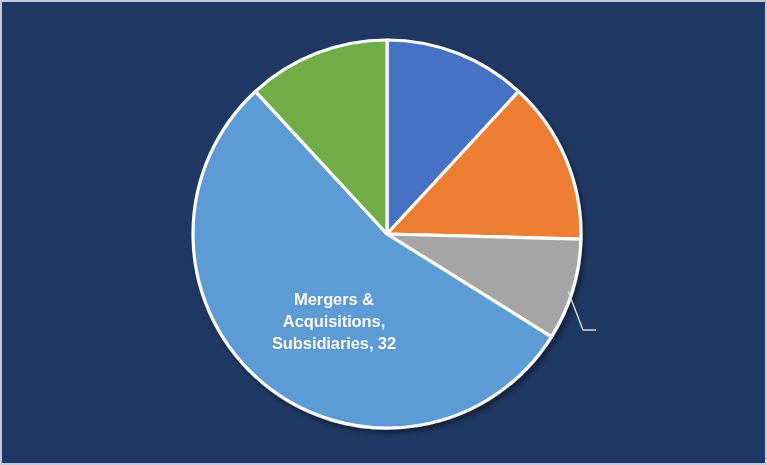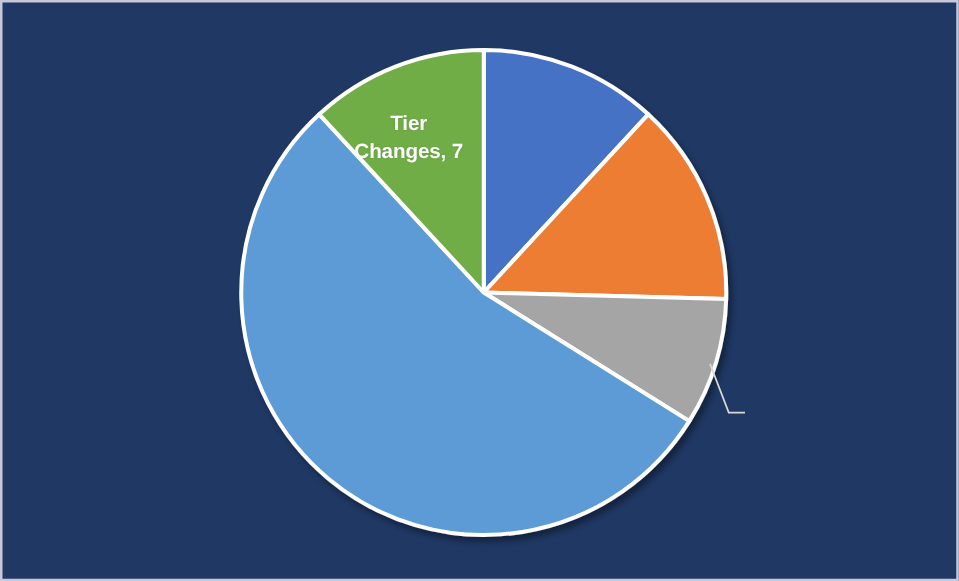--- a/index.html
+++ b/index.html
@@ -64,19 +64,20 @@
       </g>
 
     <g id="leader-lines">
       <polyline points="566,289 581,328 594,328" fill="none" stroke="#D9D9D9" stroke-width="1.4"></polyline>
     </g>
   </svg>
 
 
 
 
+  <div class="slice-label" id="label-mergers">
+    <span class="label-inner">Mergers &amp;
+Acquisitions,
+Subsidiaries, 32</span>
+  </div>
 
-  <div class="slice-label" id="label-tier">
-    <span class="label-inner">Tier
-Changes, 7</span>
-  </div>
 
 </div>
 
 </body></html>

